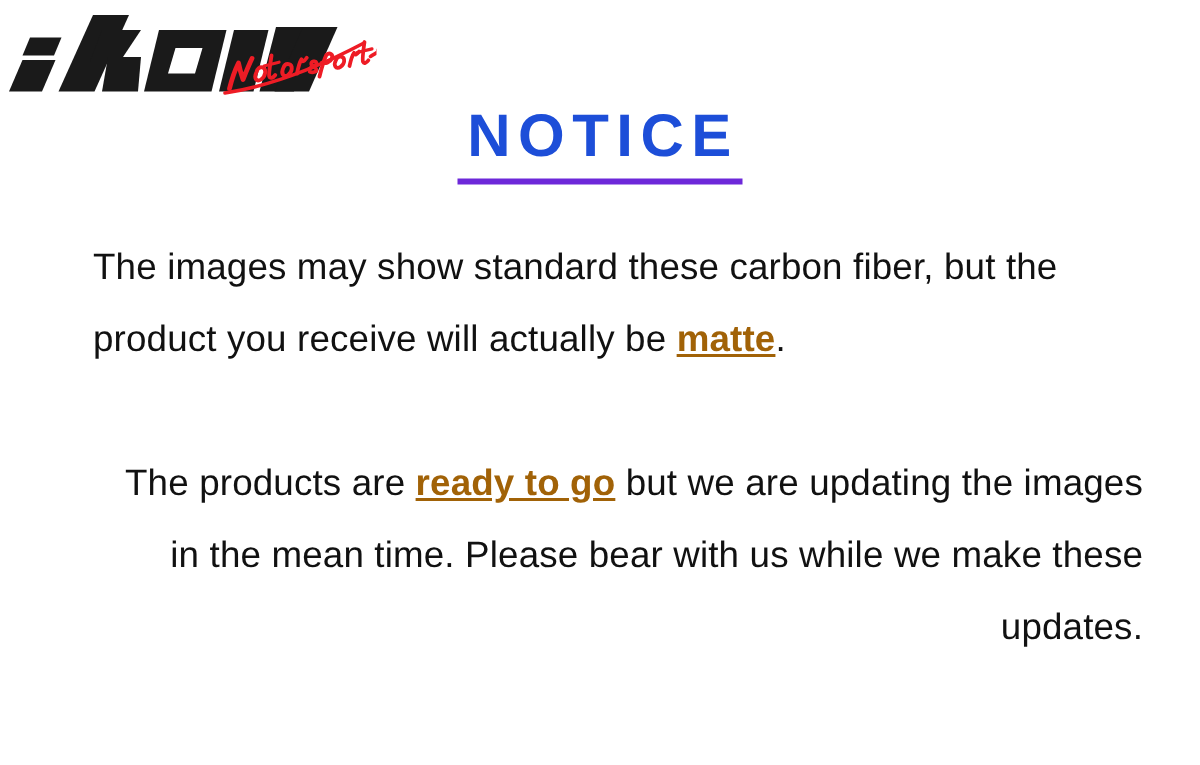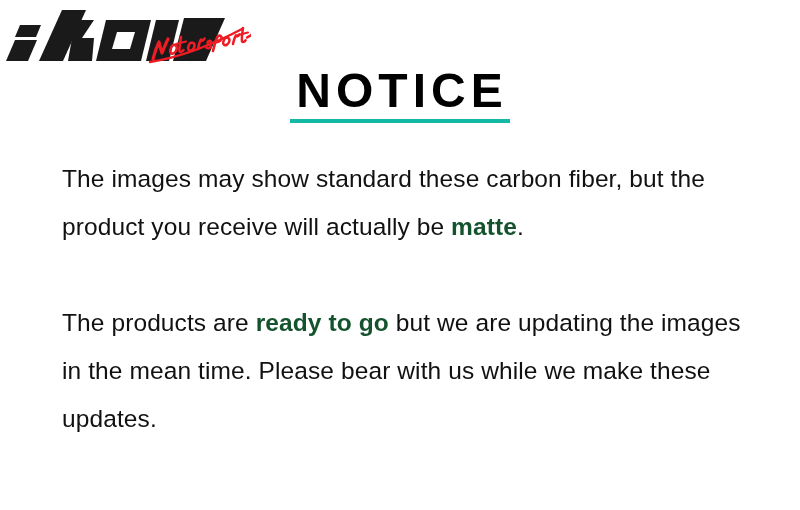--- a/index.html
+++ b/index.html
@@ -35,49 +35,51 @@
     position: absolute;
     left: 0;
     top: 68px;
     width: 800px;
     text-align: center;
   }
   .notice-heading {
     display: inline-block;
     font-family: "Liberation Sans", sans-serif;
     font-weight: bold;
-    font-size: 48px;
+    font-size: 40px;
     line-height: 46px;
     letter-spacing: 5px;
-    color: #000000;
+    color: #1d4ed8;
     padding: 0 2px 5px 6px;
-    border-bottom: 4px solid #14b8a6;
+    border-bottom: 4px solid #6d28d9;
   }
 
   
   .notice-body {
     position: absolute;
     left: 62px;
     top: 155px;
     width: 700px;
   }
   .notice-para {
     font-family: "Liberation Sans", sans-serif;
     font-size: 24.5px;
     line-height: 48px;
     color: #111111;
     letter-spacing: 0.1px;
     margin: 0;
   }
   .notice-para.second {
     margin-top: 48px;
+    text-align: right;
   }
   .hl {
-    color: #14532d;
+    color: #a16207;
     font-weight: bold;
+    text-decoration: underline;
   }
 </style>
 </head>
 <body>
 
 <div class="brand-logo">
   <svg viewBox="0 0 245 62" xmlns="http://www.w3.org/2000/svg" aria-hidden="true">
     <g fill="#1a1a1a">
 
       <polygon points="14,21 35,21 30,33 9,33"></polygon>

